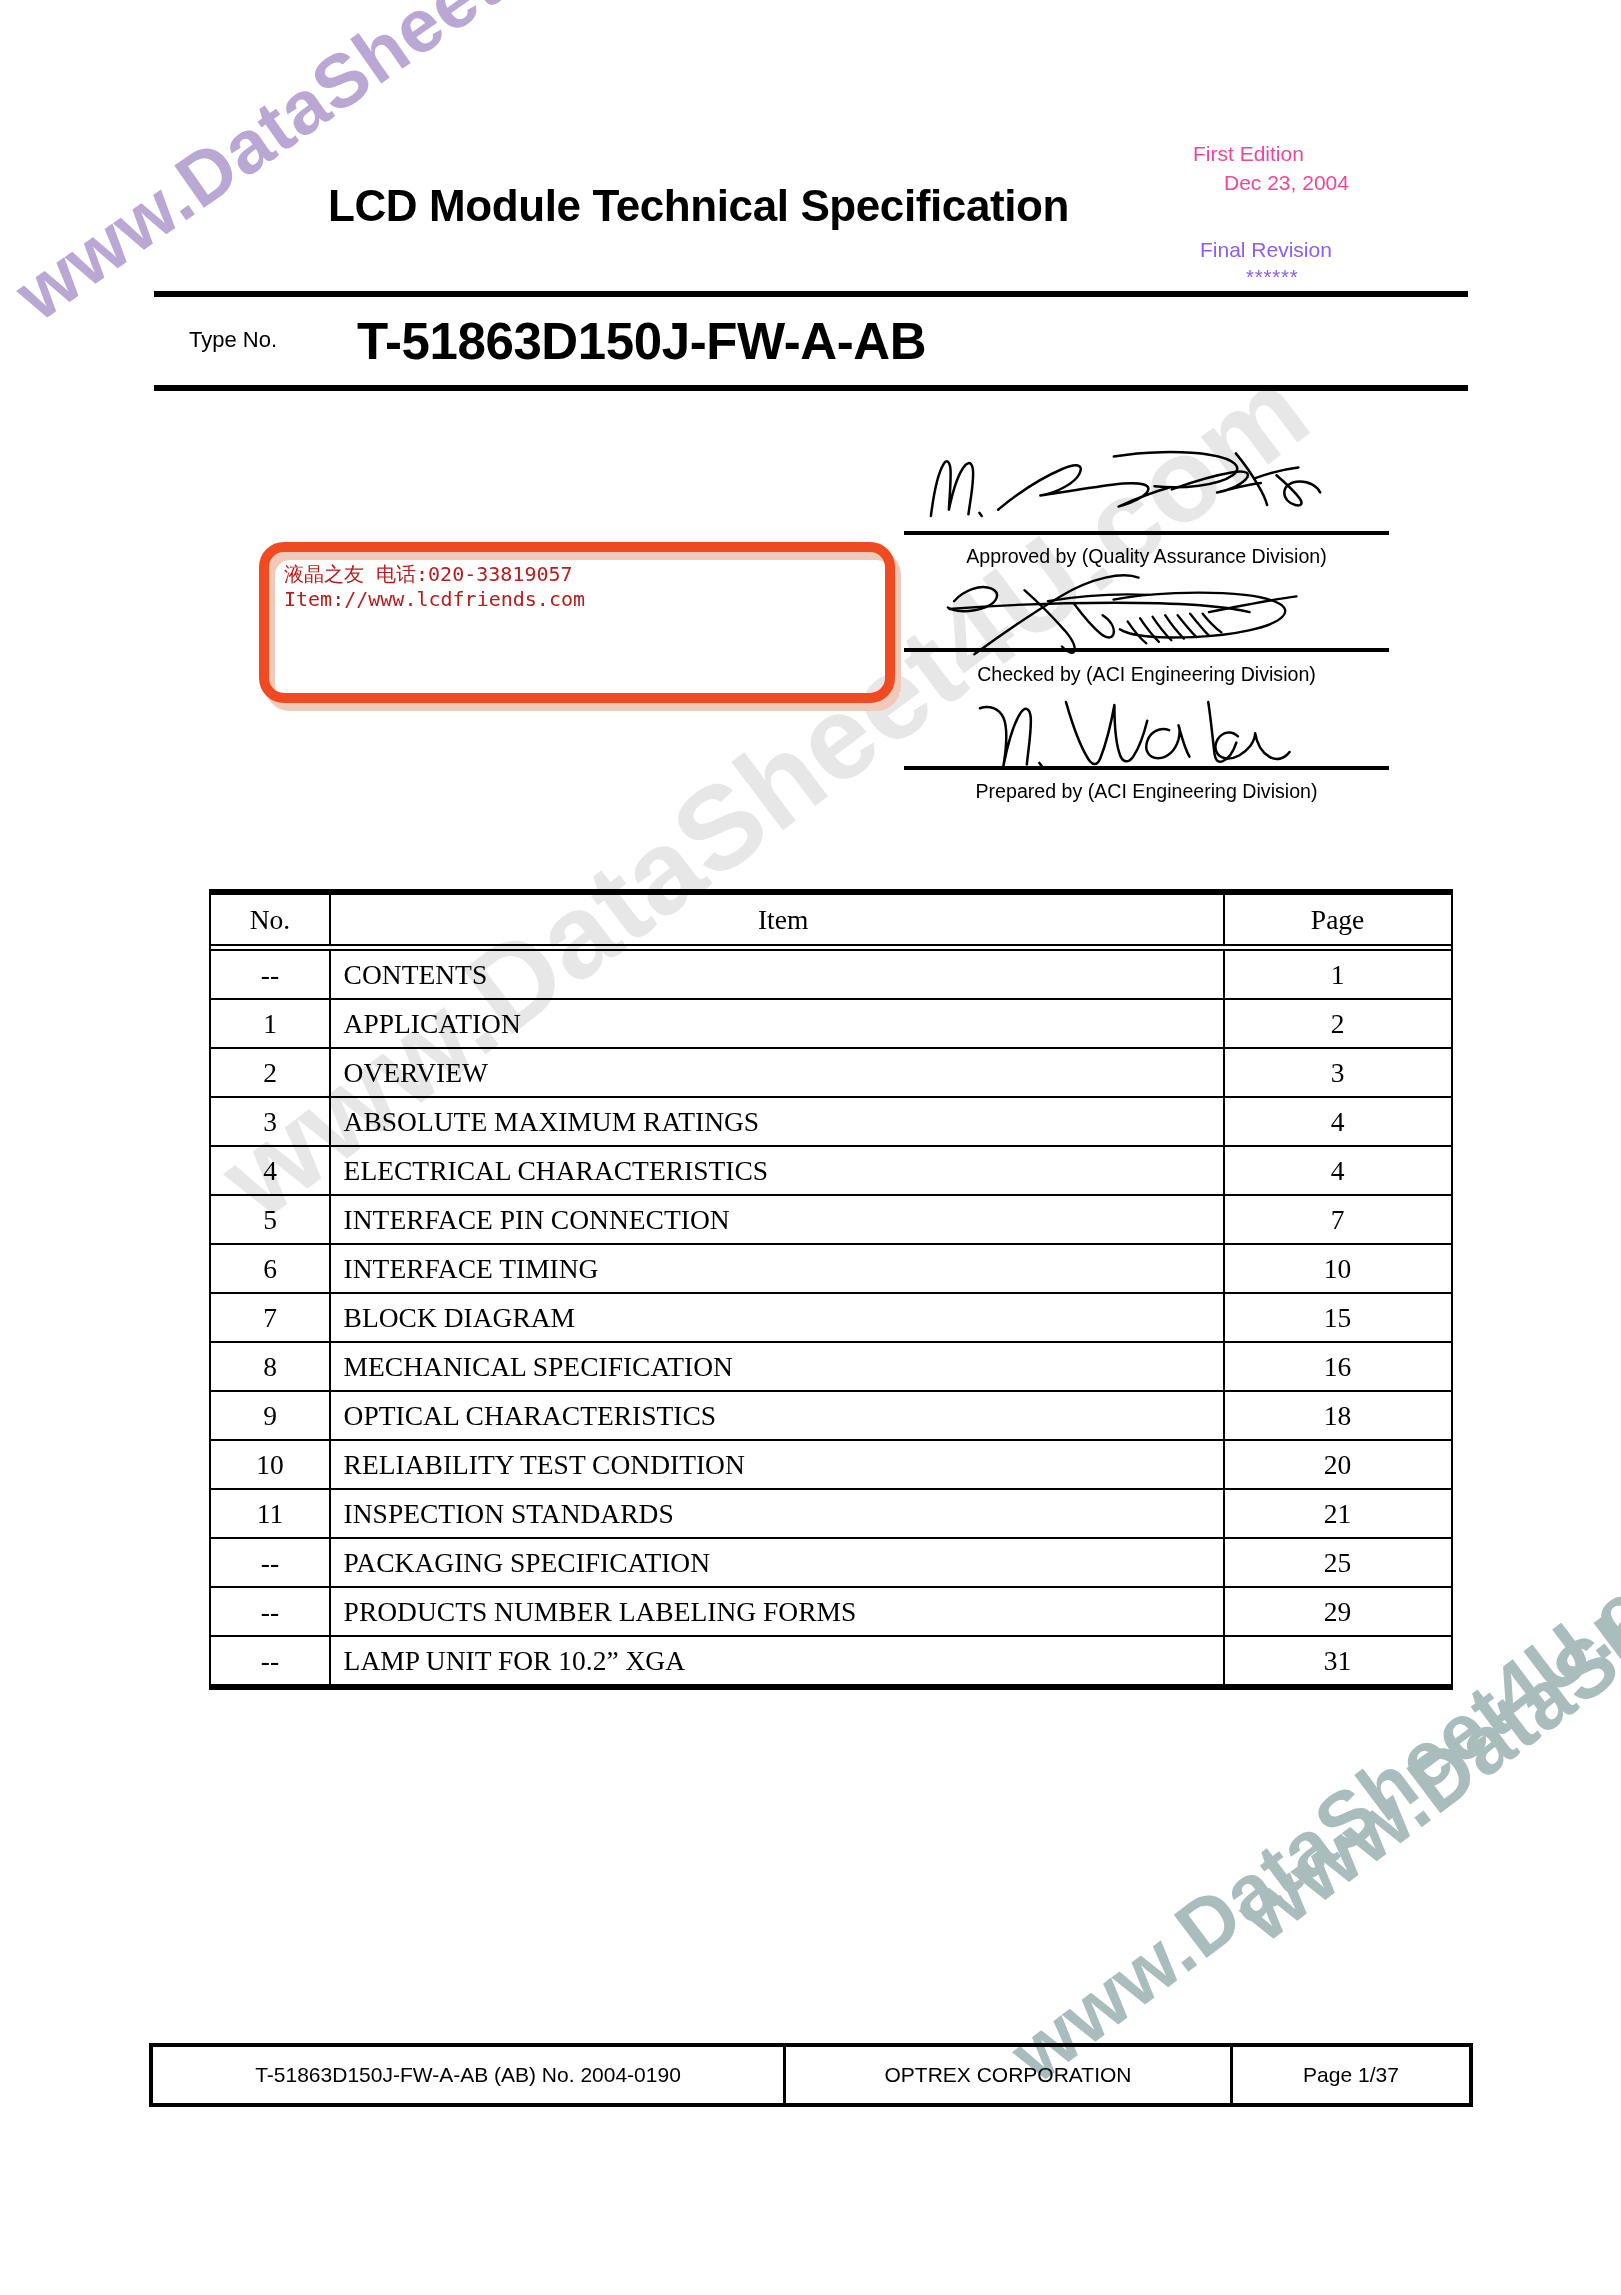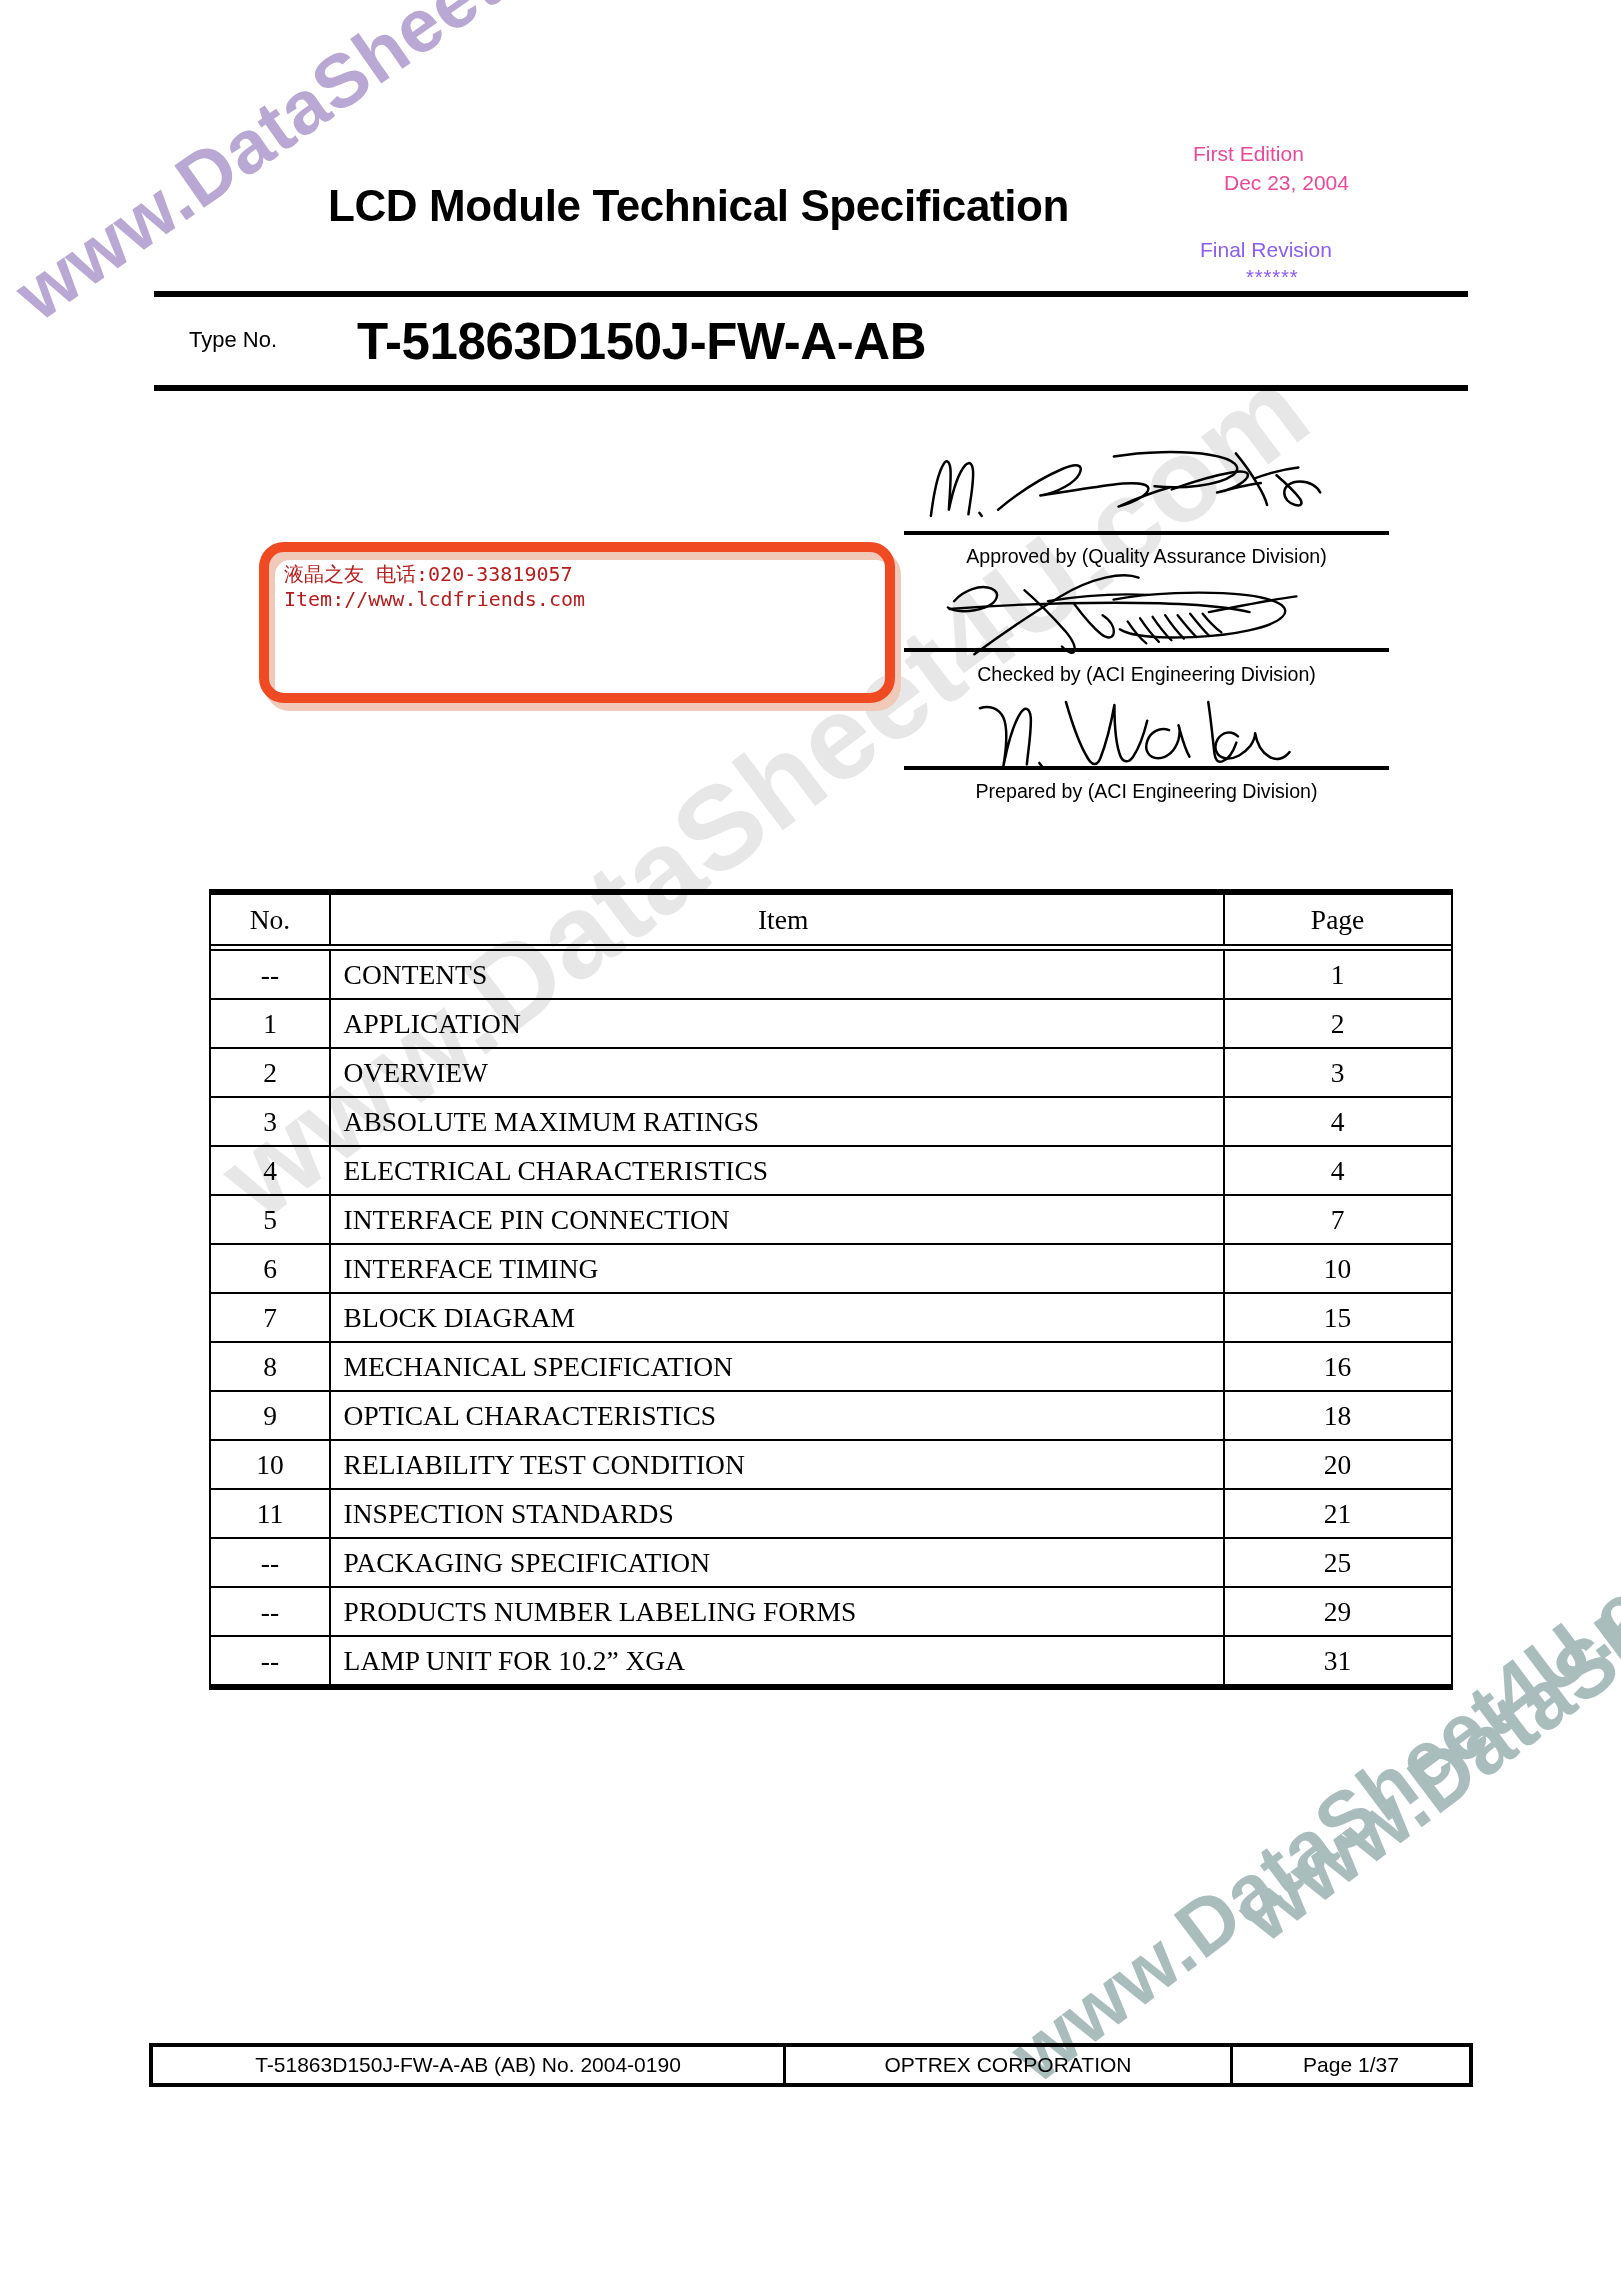--- a/index.html
+++ b/index.html
@@ -226,21 +226,21 @@
   .col-item { width: 879px; text-align: left; padding-left: 12.6px !important; }
   .col-page { width: 226px; text-align: center; }
   .toc tbody tr:last-child td { border-bottom: 6.3px solid #000; }
 
   
   .footer {
     position: absolute;
     left: 149px;
     top: 2043px;
     width: 1324px;
-    height: 44px;
+    height: 64px;
     border: 4.7px solid #000;
     box-sizing: border-box;
     display: flex;
     background: transparent;
   }
   .footer-cell {
     display: flex;
     align-items: center;
     justify-content: center;
     font-size: 21px;

